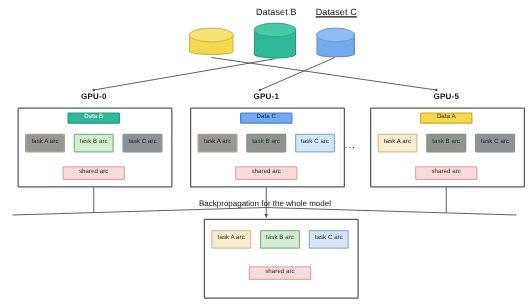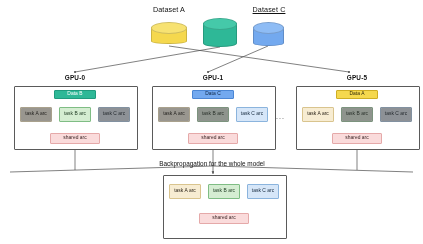--- a/index.html
+++ b/index.html
@@ -133,21 +133,21 @@
       <line x1="224" y1="213" x2="185" y2="200" stroke="#4a4a4a" stroke-width="0.7" marker-end="url(#ah)"></line>
       <line x1="224" y1="213" x2="224" y2="200" stroke="#4a4a4a" stroke-width="0.7" marker-end="url(#ah)"></line>
       <line x1="224" y1="213" x2="263" y2="200" stroke="#4a4a4a" stroke-width="0.7" marker-end="url(#ah)"></line>
       <polyline points="10,172 213,166 413,172" fill="none" stroke="#4a4a4a" stroke-width="0.7"></polyline>
       <line x1="75" y1="148" x2="75" y2="170" stroke="#4a4a4a" stroke-width="0.7"></line>
       <line x1="213" y1="148" x2="213" y2="166" stroke="#4a4a4a" stroke-width="0.7"></line>
       <line x1="357" y1="148" x2="357" y2="170" stroke="#4a4a4a" stroke-width="0.7"></line>
       <line x1="213" y1="166" x2="213" y2="174" stroke="#4a4a4a" stroke-width="0.7" marker-end="url(#ah)"></line>
     </svg>
 
-  <div class="node ds-title" style="left:143px;top:5px;width:52px;">Dataset A</div>
+  <div class="node ds-title" style="left:196px;top:5px;width:50px;">Dataset B</div>
   <div class="node ds-title" style="left:243px;top:5px;width:52px;text-decoration:underline;">Dataset C</div>
 
   <div class="cyl" id="cyl-a" style="left:151px;top:22px;width:36px;height:22px;">
     <div class="body" style="background: rgb(245, 216, 78);"></div>
     <div class="top" style="background: rgb(247, 226, 114);"></div>
   </div>
   <div class="cyl" id="cyl-b" style="left:203px;top:18px;width:34px;height:29px;">
     <div class="body" style="background: rgb(46, 184, 151);"></div>
     <div class="top" style="background: rgb(69, 201, 169);"></div>
   </div>

